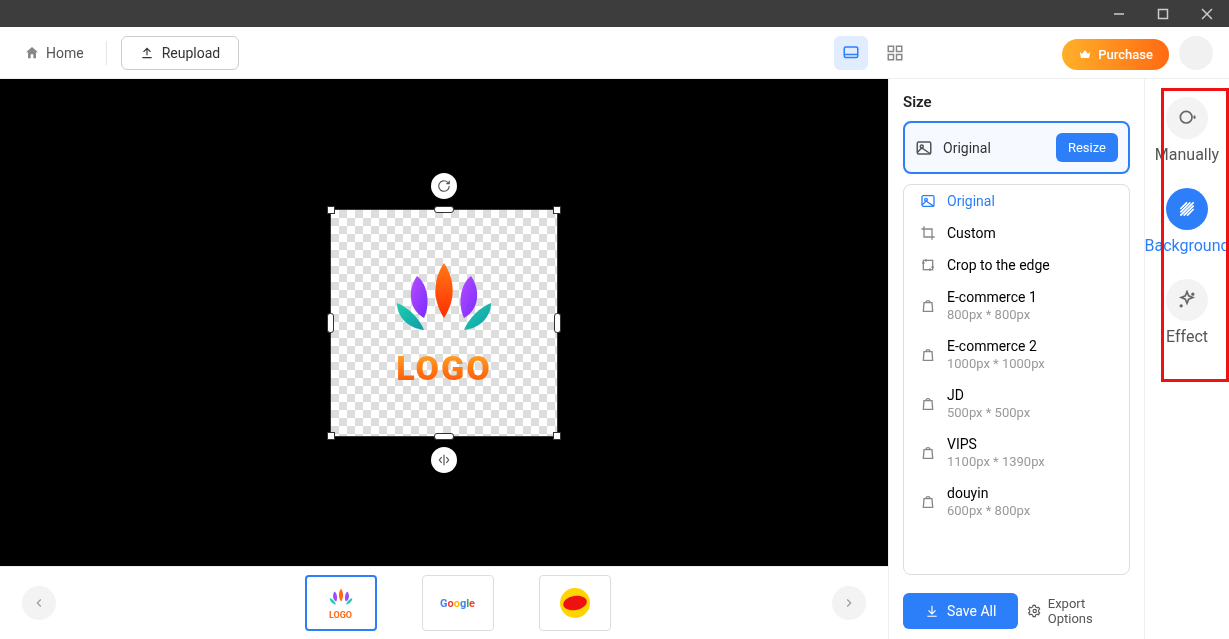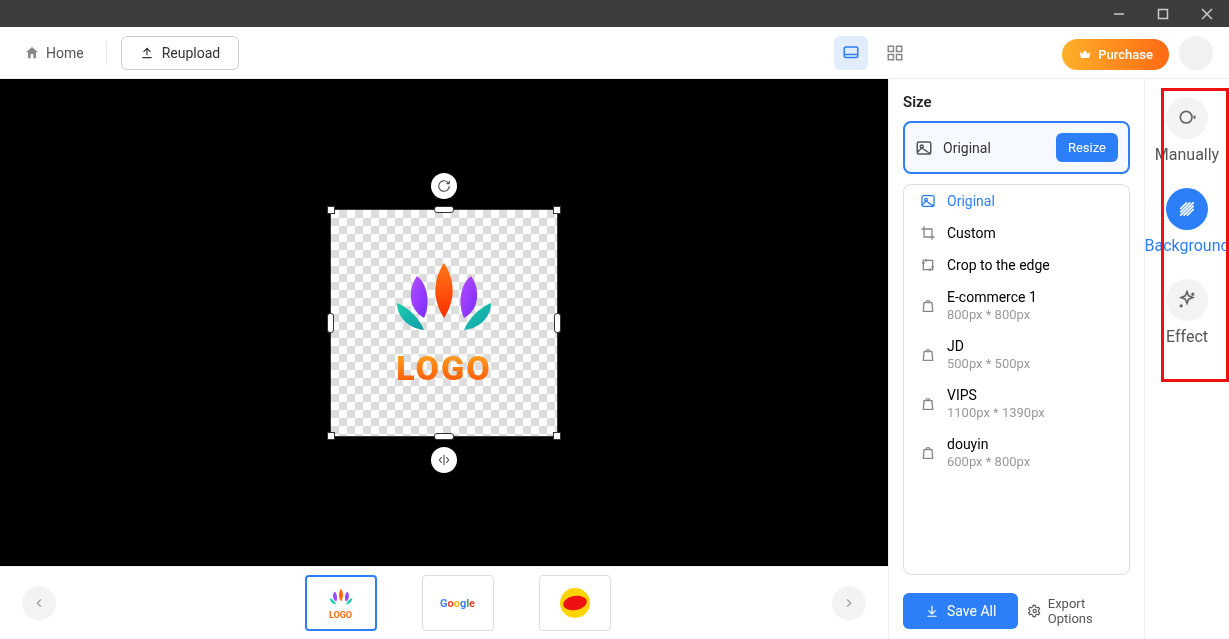--- a/index.html
+++ b/index.html
@@ -334,20 +334,31 @@
             <span class="dim">800px * 800px</span>
           </span>
         </div>
         <div class="size-item">
           <span class="ico">
             <svg width="16" height="16" viewBox="0 0 24 24" fill="none" stroke="currentColor" stroke-width="2">
               <path d="M6 7h12l1 13H5zM9 7a3 3 0 016 0"></path>
             </svg>
           </span>
           <span class="tcol">
+            <span class="lbl">E-commerce 2</span>
+            <span class="dim">1000px * 1000px</span>
+          </span>
+        </div>
+        <div class="size-item">
+          <span class="ico">
+            <svg width="16" height="16" viewBox="0 0 24 24" fill="none" stroke="currentColor" stroke-width="2">
+              <path d="M6 7h12l1 13H5zM9 7a3 3 0 016 0"></path>
+            </svg>
+          </span>
+          <span class="tcol">
             <span class="lbl">JD</span>
             <span class="dim">500px * 500px</span>
           </span>
         </div>
         <div class="size-item">
           <span class="ico">
             <svg width="16" height="16" viewBox="0 0 24 24" fill="none" stroke="currentColor" stroke-width="2">
               <path d="M6 7h12l1 13H5zM9 7a3 3 0 016 0"></path>
             </svg>
           </span>

